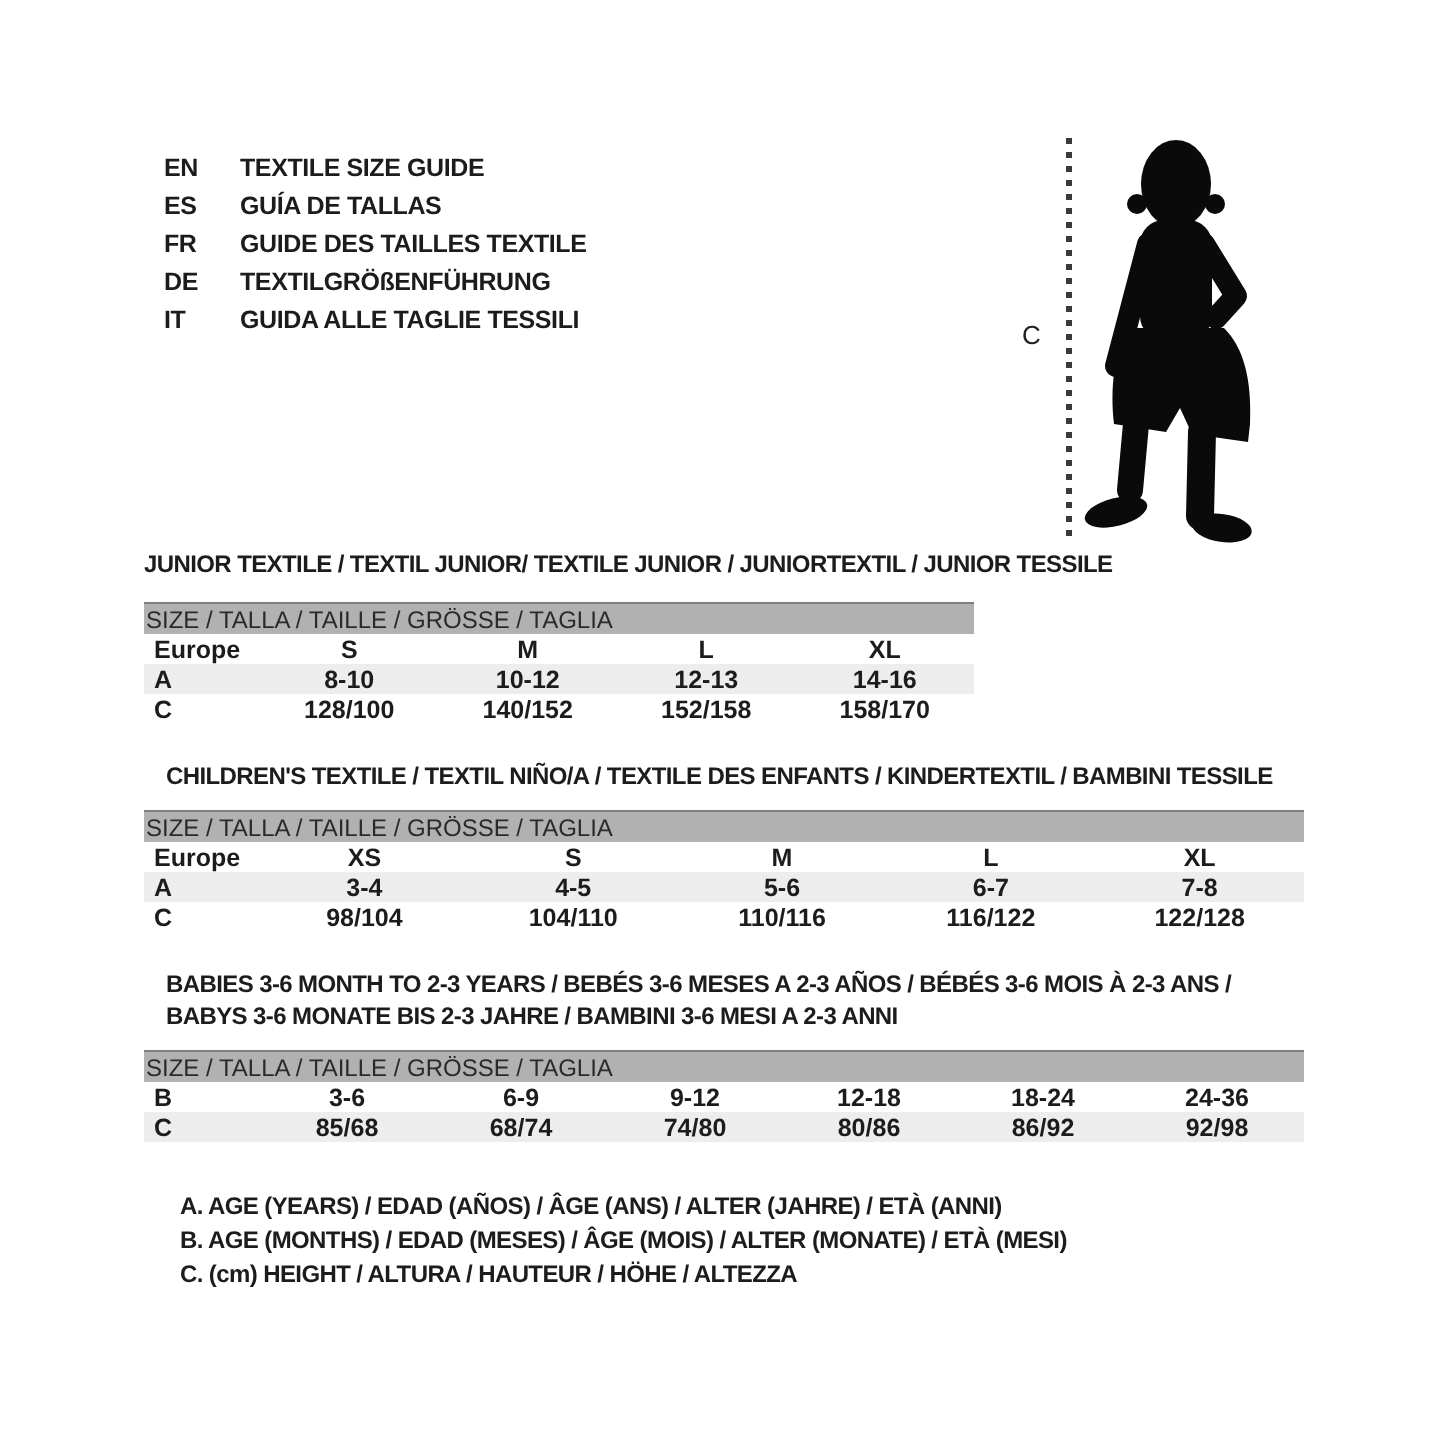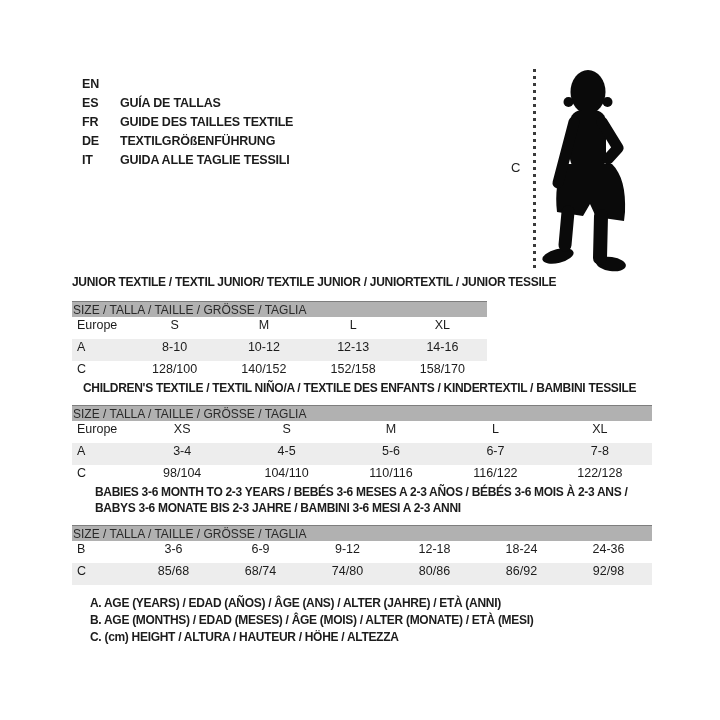--- a/index.html
+++ b/index.html
@@ -19,46 +19,47 @@
   .c-label{position:absolute;left:511px;top:160px;font-size:13px;color:#222;}
   .dash-line{
     position:absolute;left:533px;top:69px;width:3px;height:199px;
     background:repeating-linear-gradient(to bottom,#3a3a3a 0 3px,transparent 3px 7px);
   }
   .baby{position:absolute;left:540px;top:64px;width:94px;height:210px;color:var(--sil);}
   
   .tbl-title{position:absolute;font-weight:bold;font-size:12px;letter-spacing:-0.3px;line-height:16px;white-space:nowrap;}
   .t1-title{top:274px;left:72px;}
   .t2-title{top:380px;left:83px;}
-  .t3-title{top:484px;left:83px;margin-left:12px;}
+  .t3-title{top:484px;left:83px;}
   
   .tbl{position:absolute;}
   .t1{top:301px;left:72px;width:415px;}
   .t2{top:405px;left:72px;width:580px;}
   .t3{top:525px;left:72px;width:580px;}
   .t-header{
     height:16px;line-height:16px;background:var(--bar);border-top:1px solid #7e7e7e;
     font-size:12px;color:#2a2a2a;padding-left:1px;box-sizing:border-box;white-space:nowrap;
   }
-  .t-row{display:flex;height:22px;line-height:17px;font-size:12.5px;}
+  .t-row{display:flex;height:15px;line-height:17px;font-size:12.5px;font-weight:bold;}
   .t-row.shaded{background:var(--shade);}
   .t-label{width:58px;padding-left:5px;box-sizing:border-box;text-align:left;}
   .t-cell{flex:1;text-align:center;}
   
   .footnotes{position:absolute;top:595px;left:82px;margin-left:8px;}
   .footnote-line{font-weight:bold;font-size:12px;letter-spacing:-0.3px;line-height:17px;white-space:nowrap;}
 </style>
 </head>
 <body>
 
 <div class="page">
 
   <div class="lang-list">
       <div class="lang-row">
         <span class="lang-code">EN</span>
+        <span class="lang-label">TEXTILE SIZE GUIDE</span>
       </div>
       <div class="lang-row">
         <span class="lang-code">ES</span>
         <span class="lang-label">GUÍA DE TALLAS</span>
       </div>
       <div class="lang-row">
         <span class="lang-code">FR</span>
         <span class="lang-label">GUIDE DES TAILLES TEXTILE</span>
       </div>
       <div class="lang-row">

